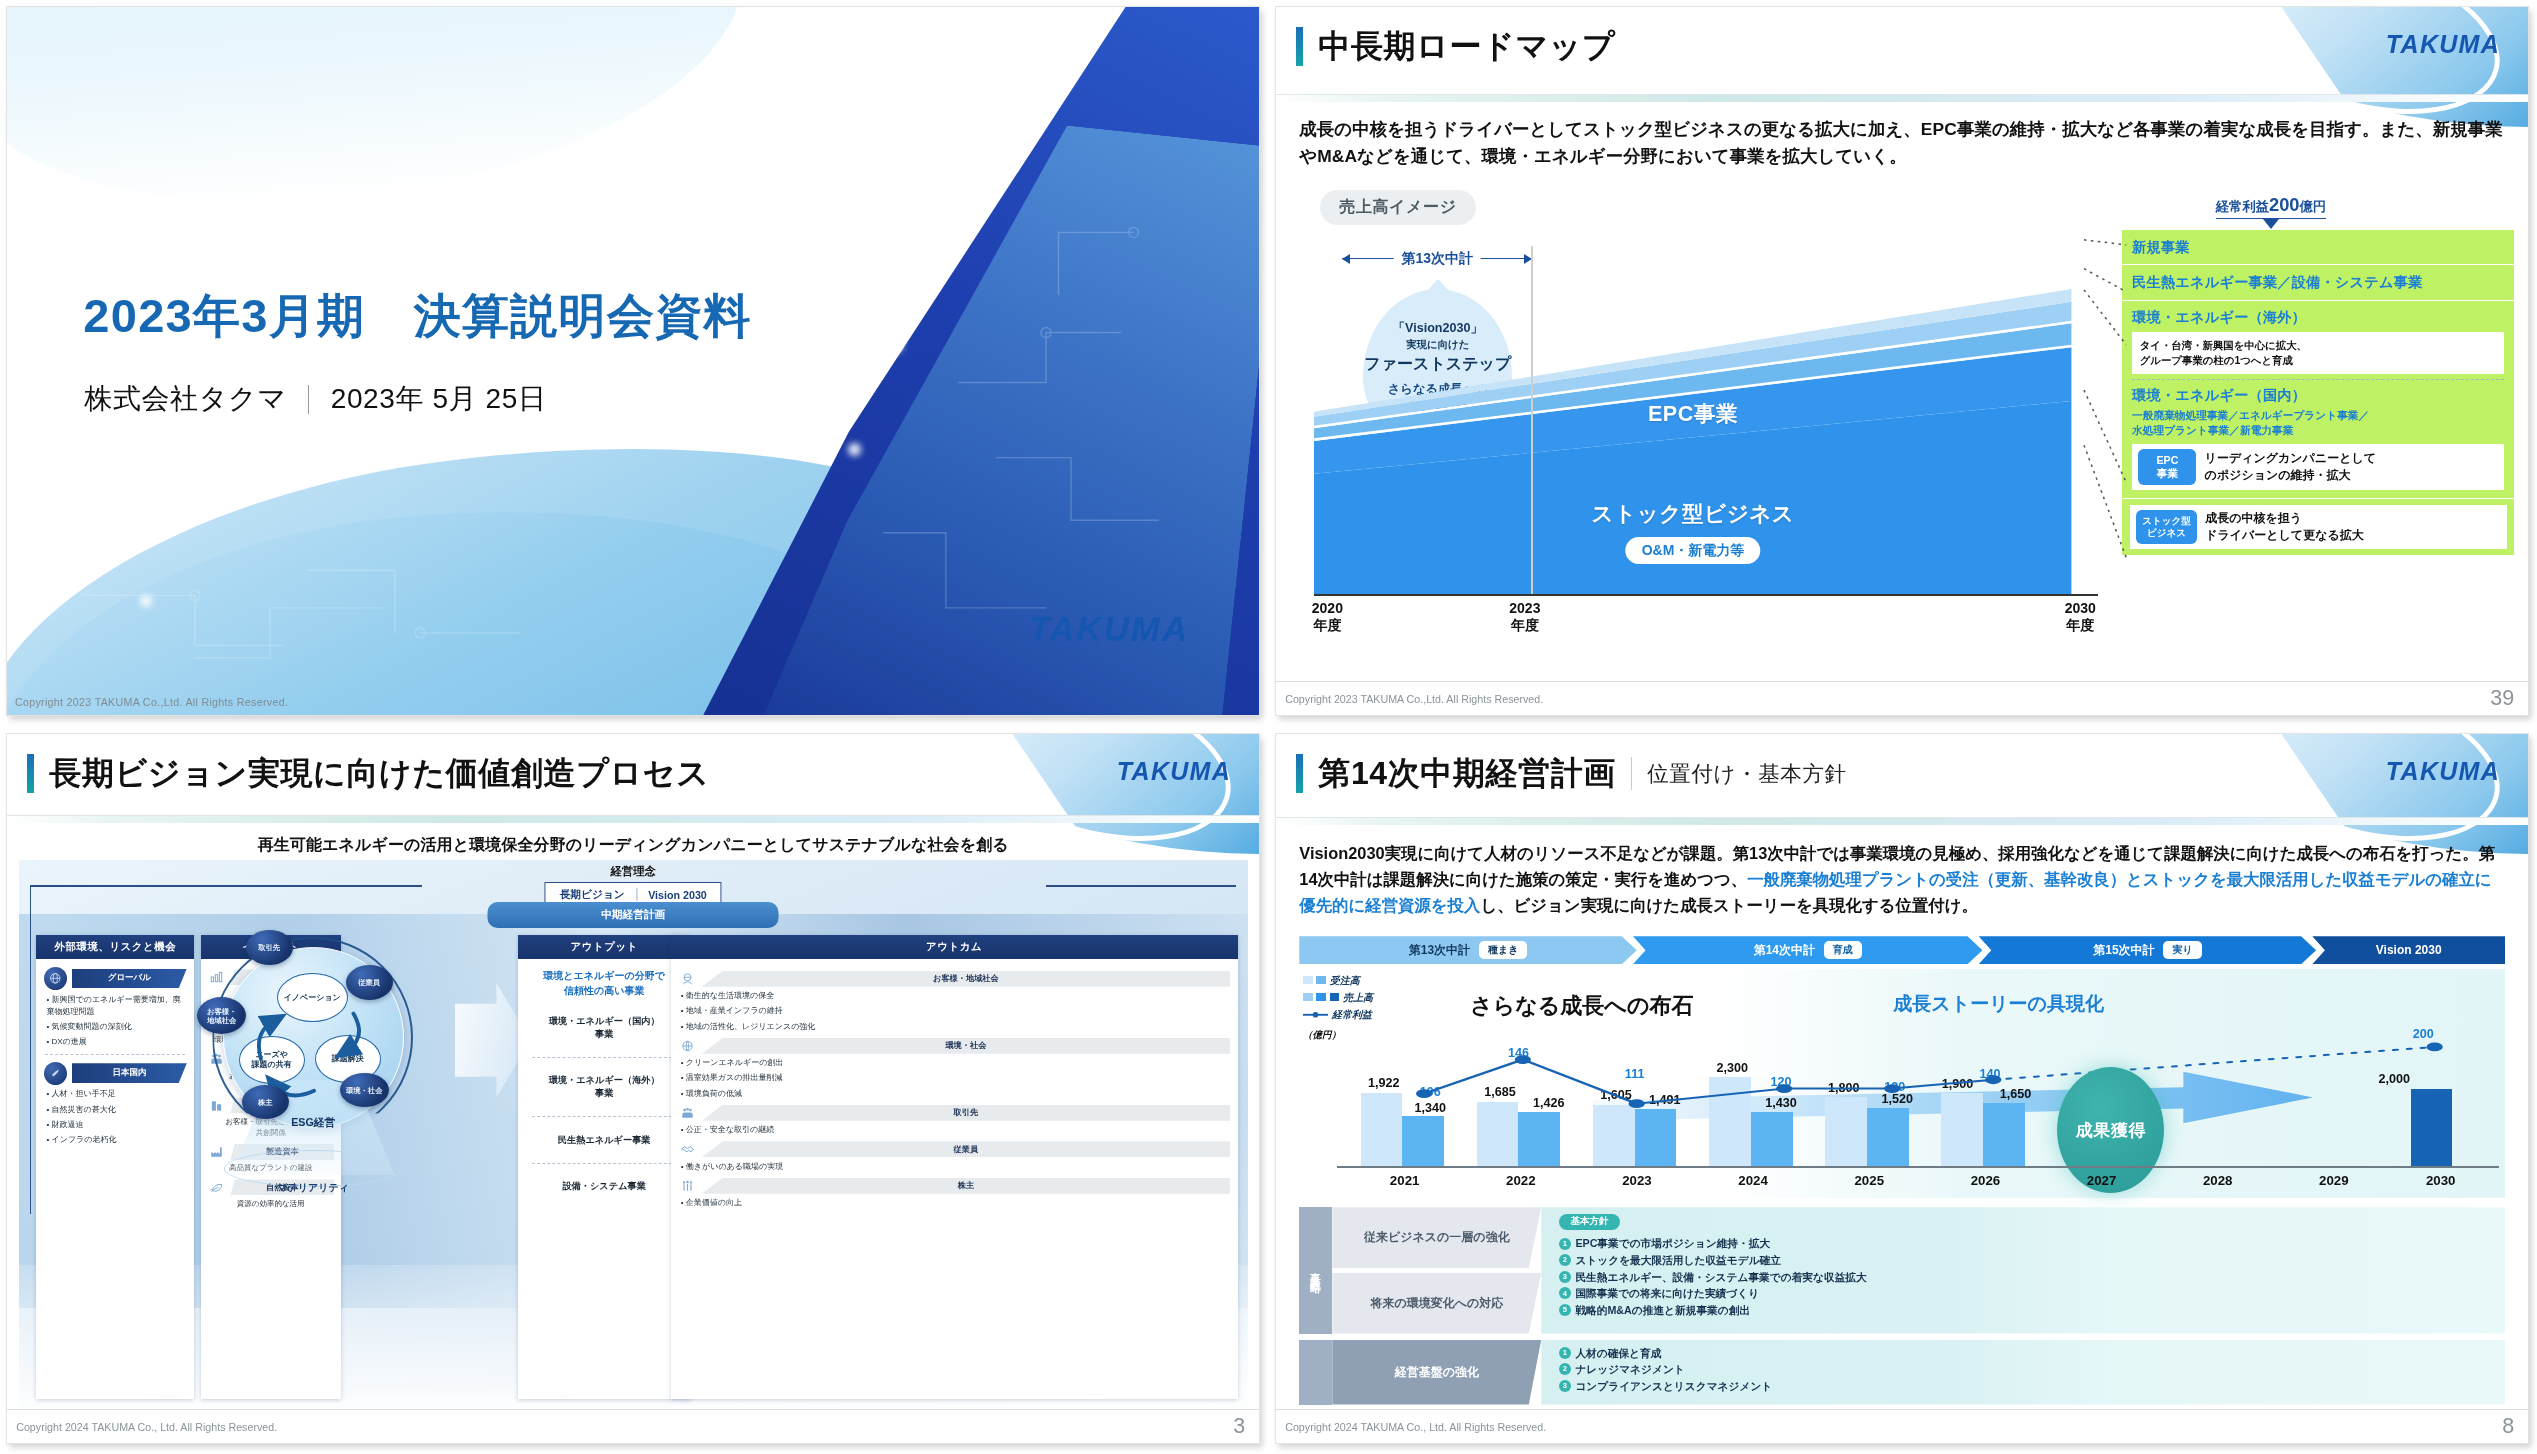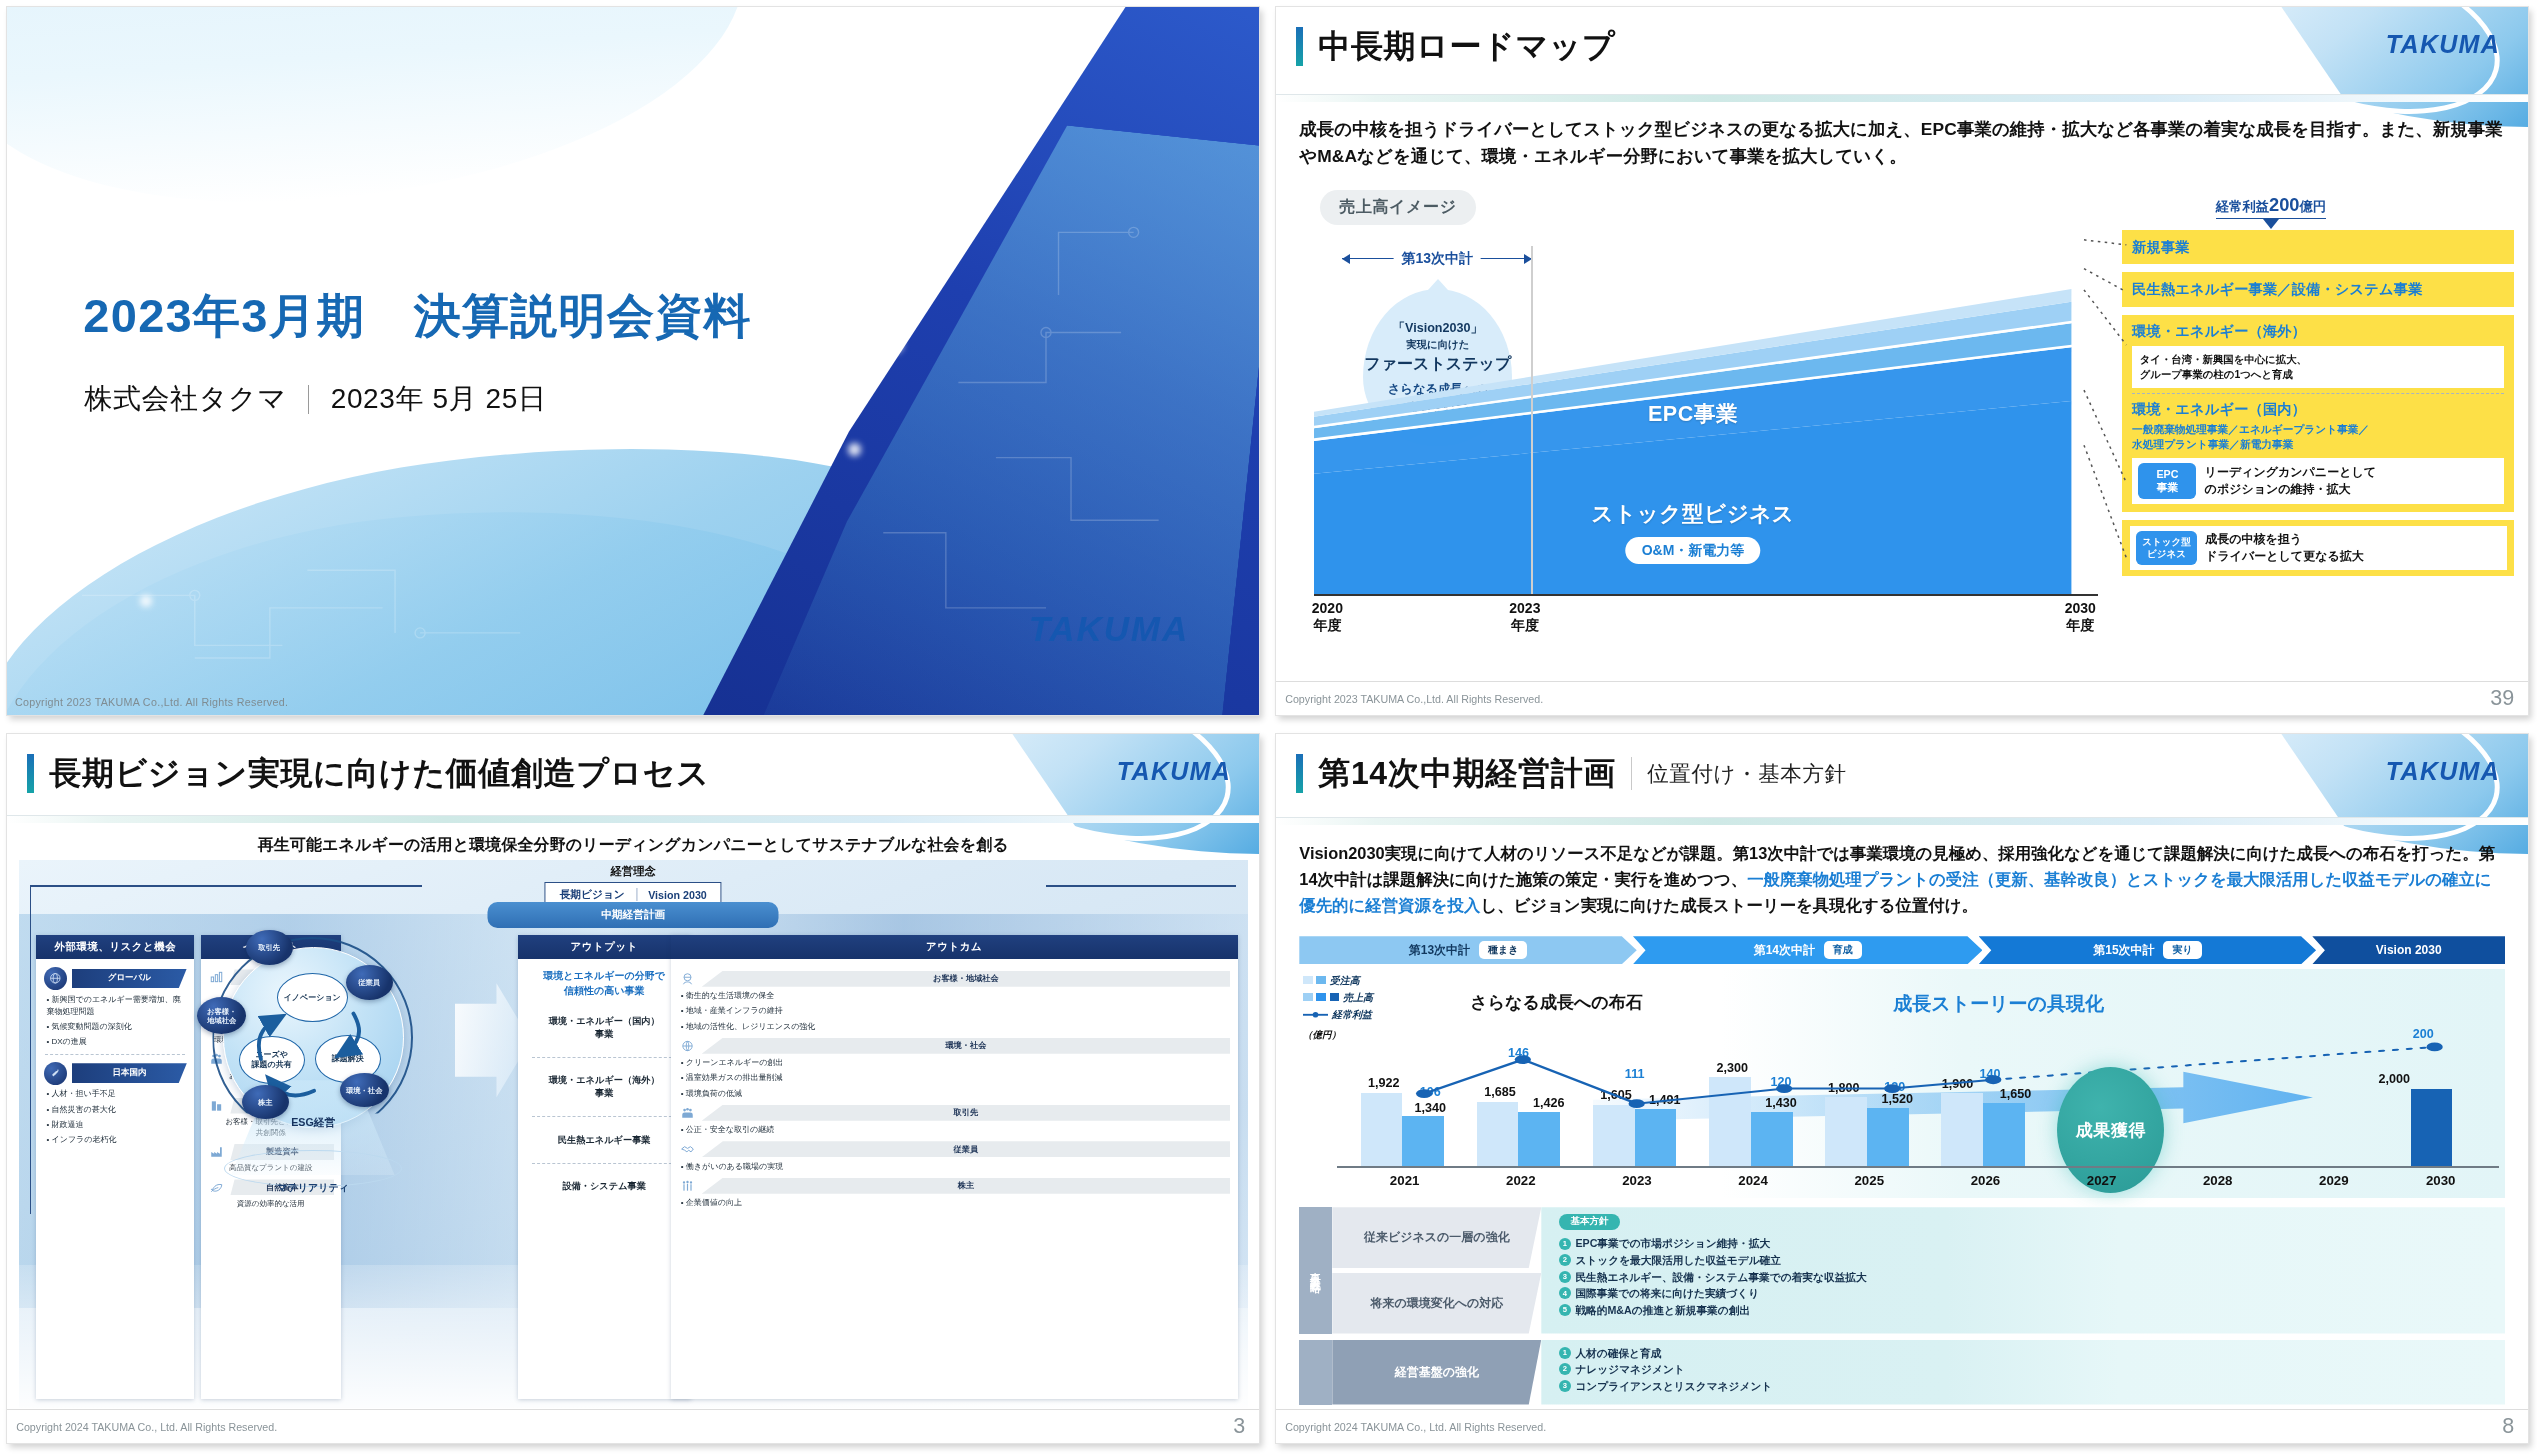--- a/index.html
+++ b/index.html
@@ -180,21 +180,21 @@
   }
   .rm-profit .pt{ font-size:13.3px; font-weight:bold; white-space:nowrap; }
   .rm-profit .pt b{ font-size:18.3px; }
   .rm-profit .pline{ height:1.9px; background:#1a4f9c; margin-top:1.3px; }
   .rm-profit .pcaret{
     width:0;height:0;margin:0 auto;
     border-left:8.2px solid transparent;border-right:8.2px solid transparent;border-top:10px solid #1a4f9c;
   }
 
   .rm-legend{ position:absolute; right:14px; top:223px; width:392px; }
-  .rm-li{ background:#fde047; margin-bottom:8px; padding:7.6px 10px; }
+  .rm-li{ background:#bef264; margin-bottom:1px; padding:7.6px 10px; }
   .rm-li .hdr{ font-size:14.2px; font-weight:bold; color:#1b7fd4; letter-spacing:0.2px; }
   .rm-li .subln{ font-size:10.7px; font-weight:bold; color:#1b7fd4; line-height:1.45; margin-top:2.5px;}
   .rm-li .wbox{ background:#fff; margin-top:5px; padding:5.7px 7.6px; font-size:10.4px; font-weight:bold; color:#111; line-height:1.45;}
   .rm-dash{ border-top:1.3px dashed #a9b6c0; margin:5.7px 0; }
   .rm-tagrow{ background:#fff; margin-top:5px; padding:5px 6.3px; display:flex; align-items:center; gap:8.2px;}
   .rm-tag{
     background:#2f93ec; color:#fff; border-radius:5.7px; text-align:center;
     font-size:10.7px; font-weight:bold; line-height:1.25; padding:5px 6.3px; min-width:58px;
   }
   .rm-tag.small{ font-size:9.5px; }
@@ -345,21 +345,21 @@
 
   .mp-chart{ position:absolute; left:23px; right:23px; top:235px; height:229px; }
   .mp-chart-bg{
     position:absolute; left:0; right:0; top:0; bottom:0;
     background:linear-gradient(90deg,#ffffff 0%, #ffffff 35%, #eaf8f9 55%, #e2f5f7 100%);
   }
   .mp-legend{ position:absolute; left:3.8px; top:2.5px; font-size:10px; color:#11385f; font-weight:bold; line-height:1.7;font-style:italic; }
   .mp-legend .row{ display:flex; align-items:center; gap:3.8px; }
   .mp-sw{ width:9.5px; height:8.2px; display:inline-block; }
   .mp-legend .unit{ margin-top:3.8px; font-size:9.5px; font-weight:bold; color:#111;}
-  .mp-h1{ position:absolute; left:171px; top:21.5px; font-size:17px; font-weight:bold; color:#111; }
+  .mp-h1{ position:absolute; left:171px; top:21.5px; font-size:22px; font-weight:bold; color:#111; }
   .mp-h2{ position:absolute; left:58%; top:21.5px; transform:translateX(-50%); font-size:19px; font-weight:bold; color:#1b7fd4; }
   .mp-plot{ position:absolute; left:38px; right:6.3px; top:54px; bottom:30px; }
   .mp-baseline{ position:absolute; left:0; right:0; bottom:0; height:1.9px; background:#6f7b85; }
   .mp-xlabels{ position:absolute; left:38px; right:6.3px; bottom:3.8px; height:21.5px; }
   .mp-xlab{ position:absolute; font-size:13.3px; font-weight:bold; color:#111; transform:translateX(-50%); }
   .mp-bar{ position:absolute; bottom:0; }
   .mp-bar.orders{ background:#cfe7fa; }
   .mp-bar.sales{ background:#5cb4f2; }
   .mp-bar.sales-dark{ background:#1763b4; }
   .mp-vlab{ position:absolute; font-size:12.6px; font-weight:bold; color:#111; transform:translateX(-50%); white-space:nowrap; }

